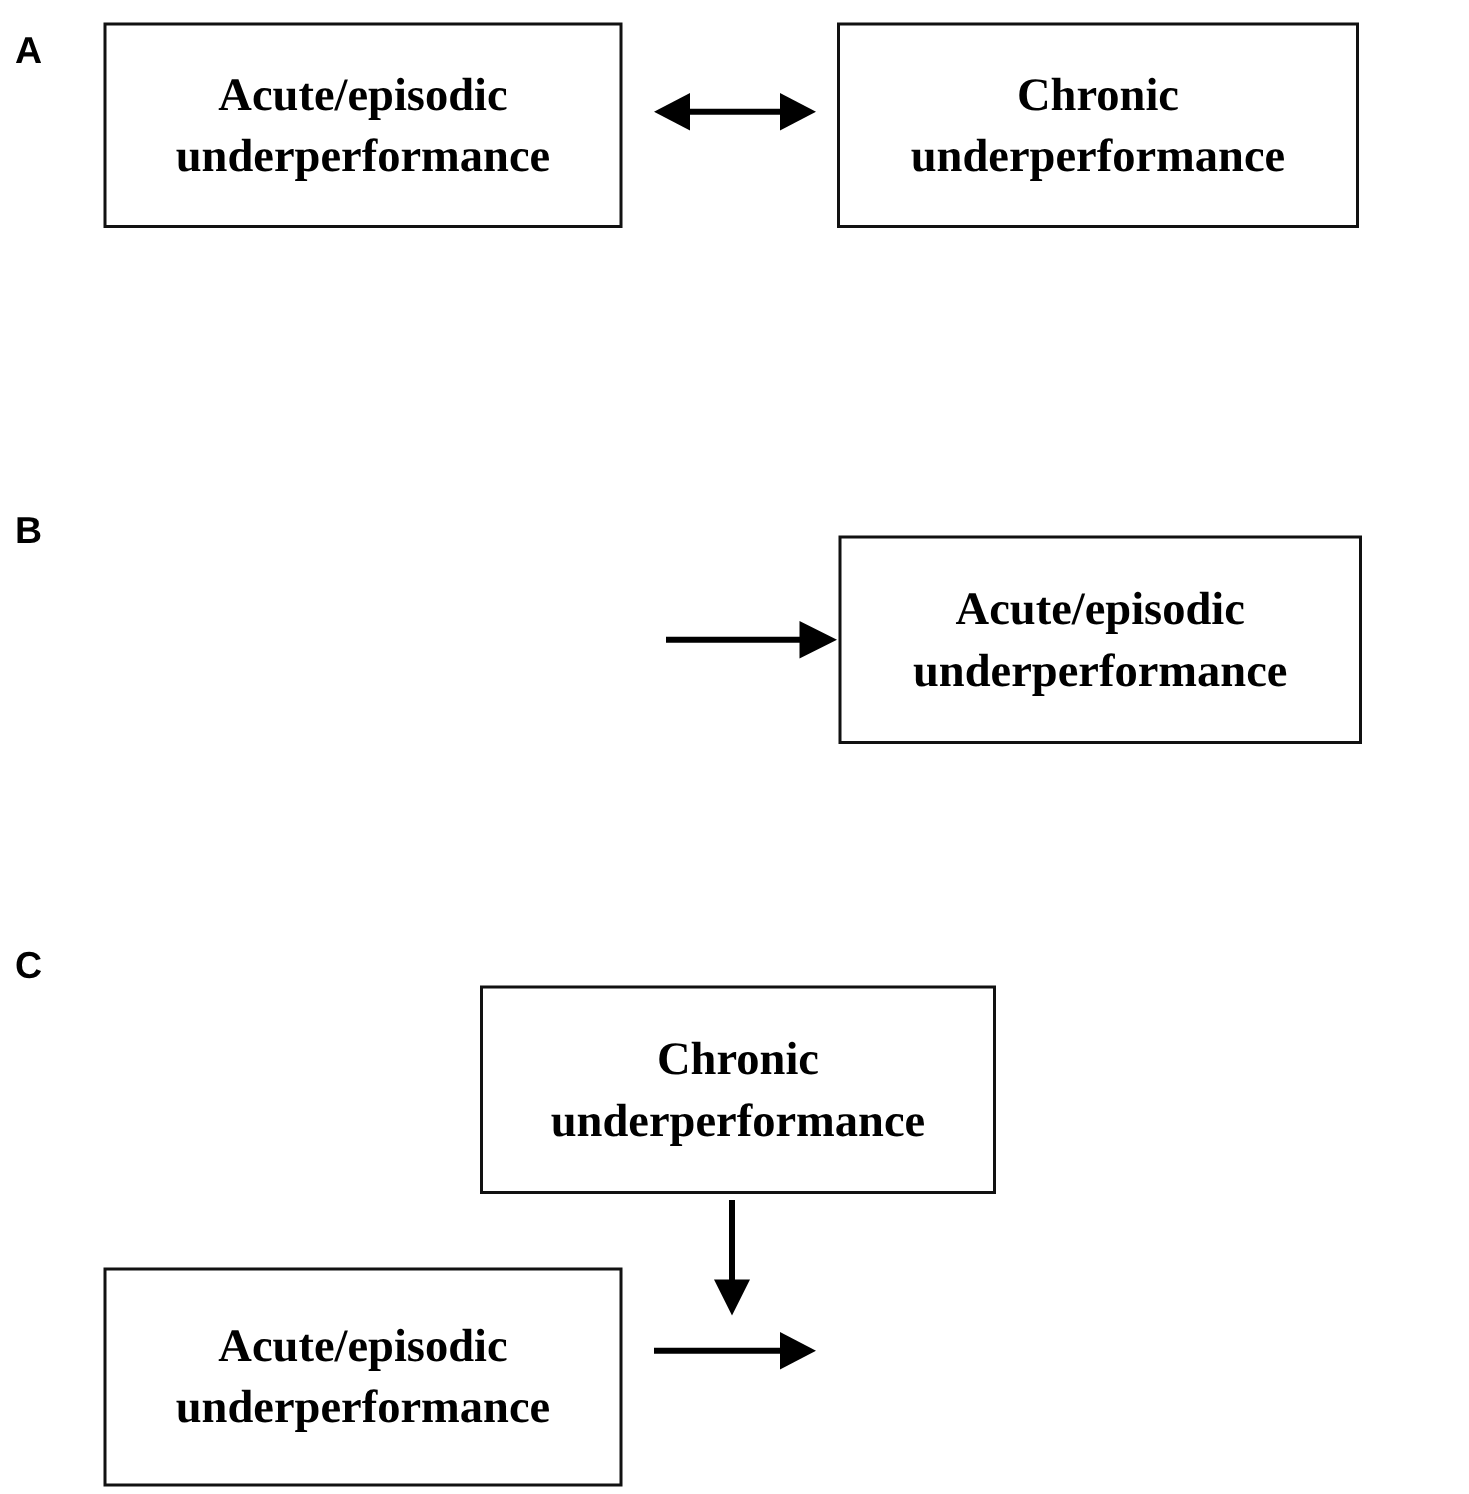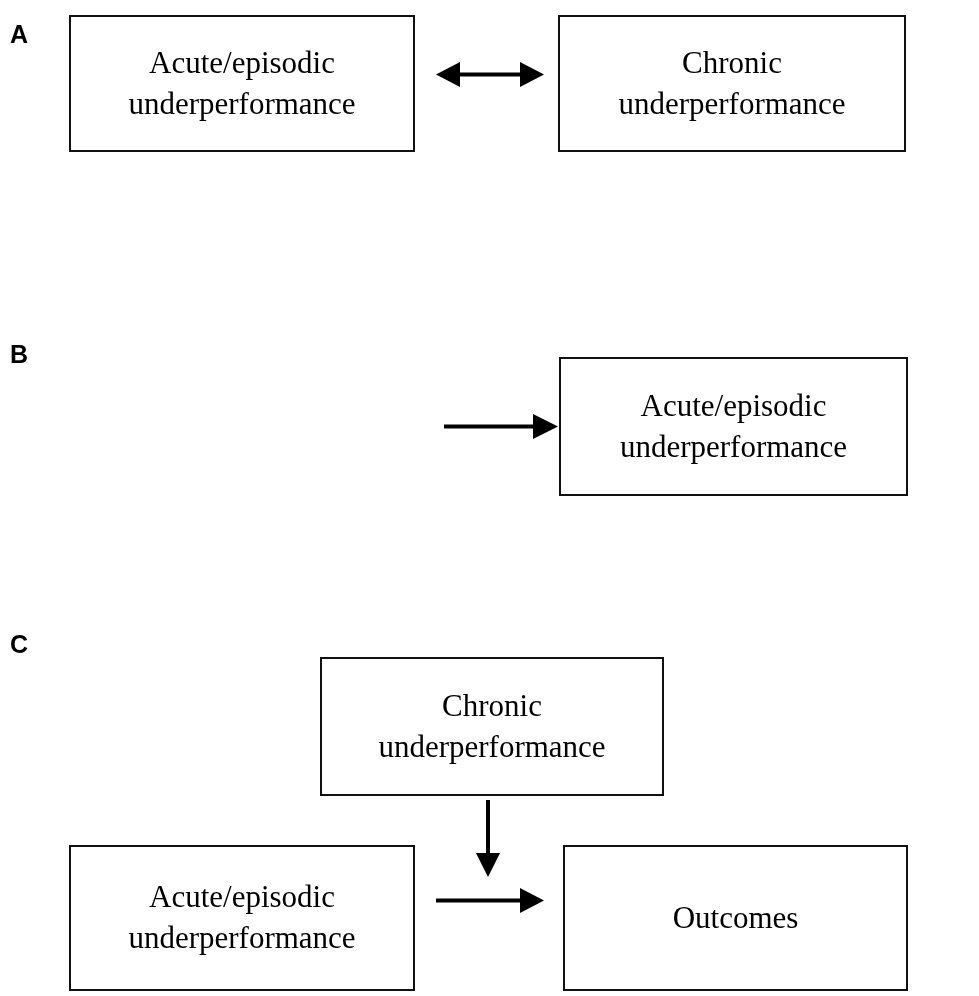--- a/index.html
+++ b/index.html
@@ -35,20 +35,21 @@
     justify-content: center;
     text-align: center;
   }
   .node-label {
     font-family: "Liberation Serif", "DejaVu Serif", serif;
     font-size: 31px;
     color: #000000;
     line-height: 1.32;
     padding: 0 10px;
     white-space: pre-line;
+    font-weight: bold;
   }
   .arrow-svg {
     position: absolute;
     overflow: visible;
   }
   .arrow-line {
     stroke: #000000;
     fill: none;
   }
   .arrow-head {
@@ -107,17 +108,14 @@
   <div class="node-box" style="left:69px; top:845px; width:346px; height:146px;">
     <span class="node-label">Acute/episodic
 underperformance</span>
   </div>
 
   <svg class="arrow-svg" style="left:432px; top:884px; width:116px; height:34px;" viewBox="0 0 116 34">
     <line class="arrow-line" x1="4" y1="16.5" x2="94" y2="16.5" stroke-width="4"></line>
     <polygon class="arrow-head" points="112,16.5 88,4 88,29"></polygon>
   </svg>
 
-  <div class="node-box" style="left:563px; top:845px; width:345px; height:146px;">
-    <span class="node-label">Outcomes</span>
-  </div>
 
 </div>
 
 </body></html>

